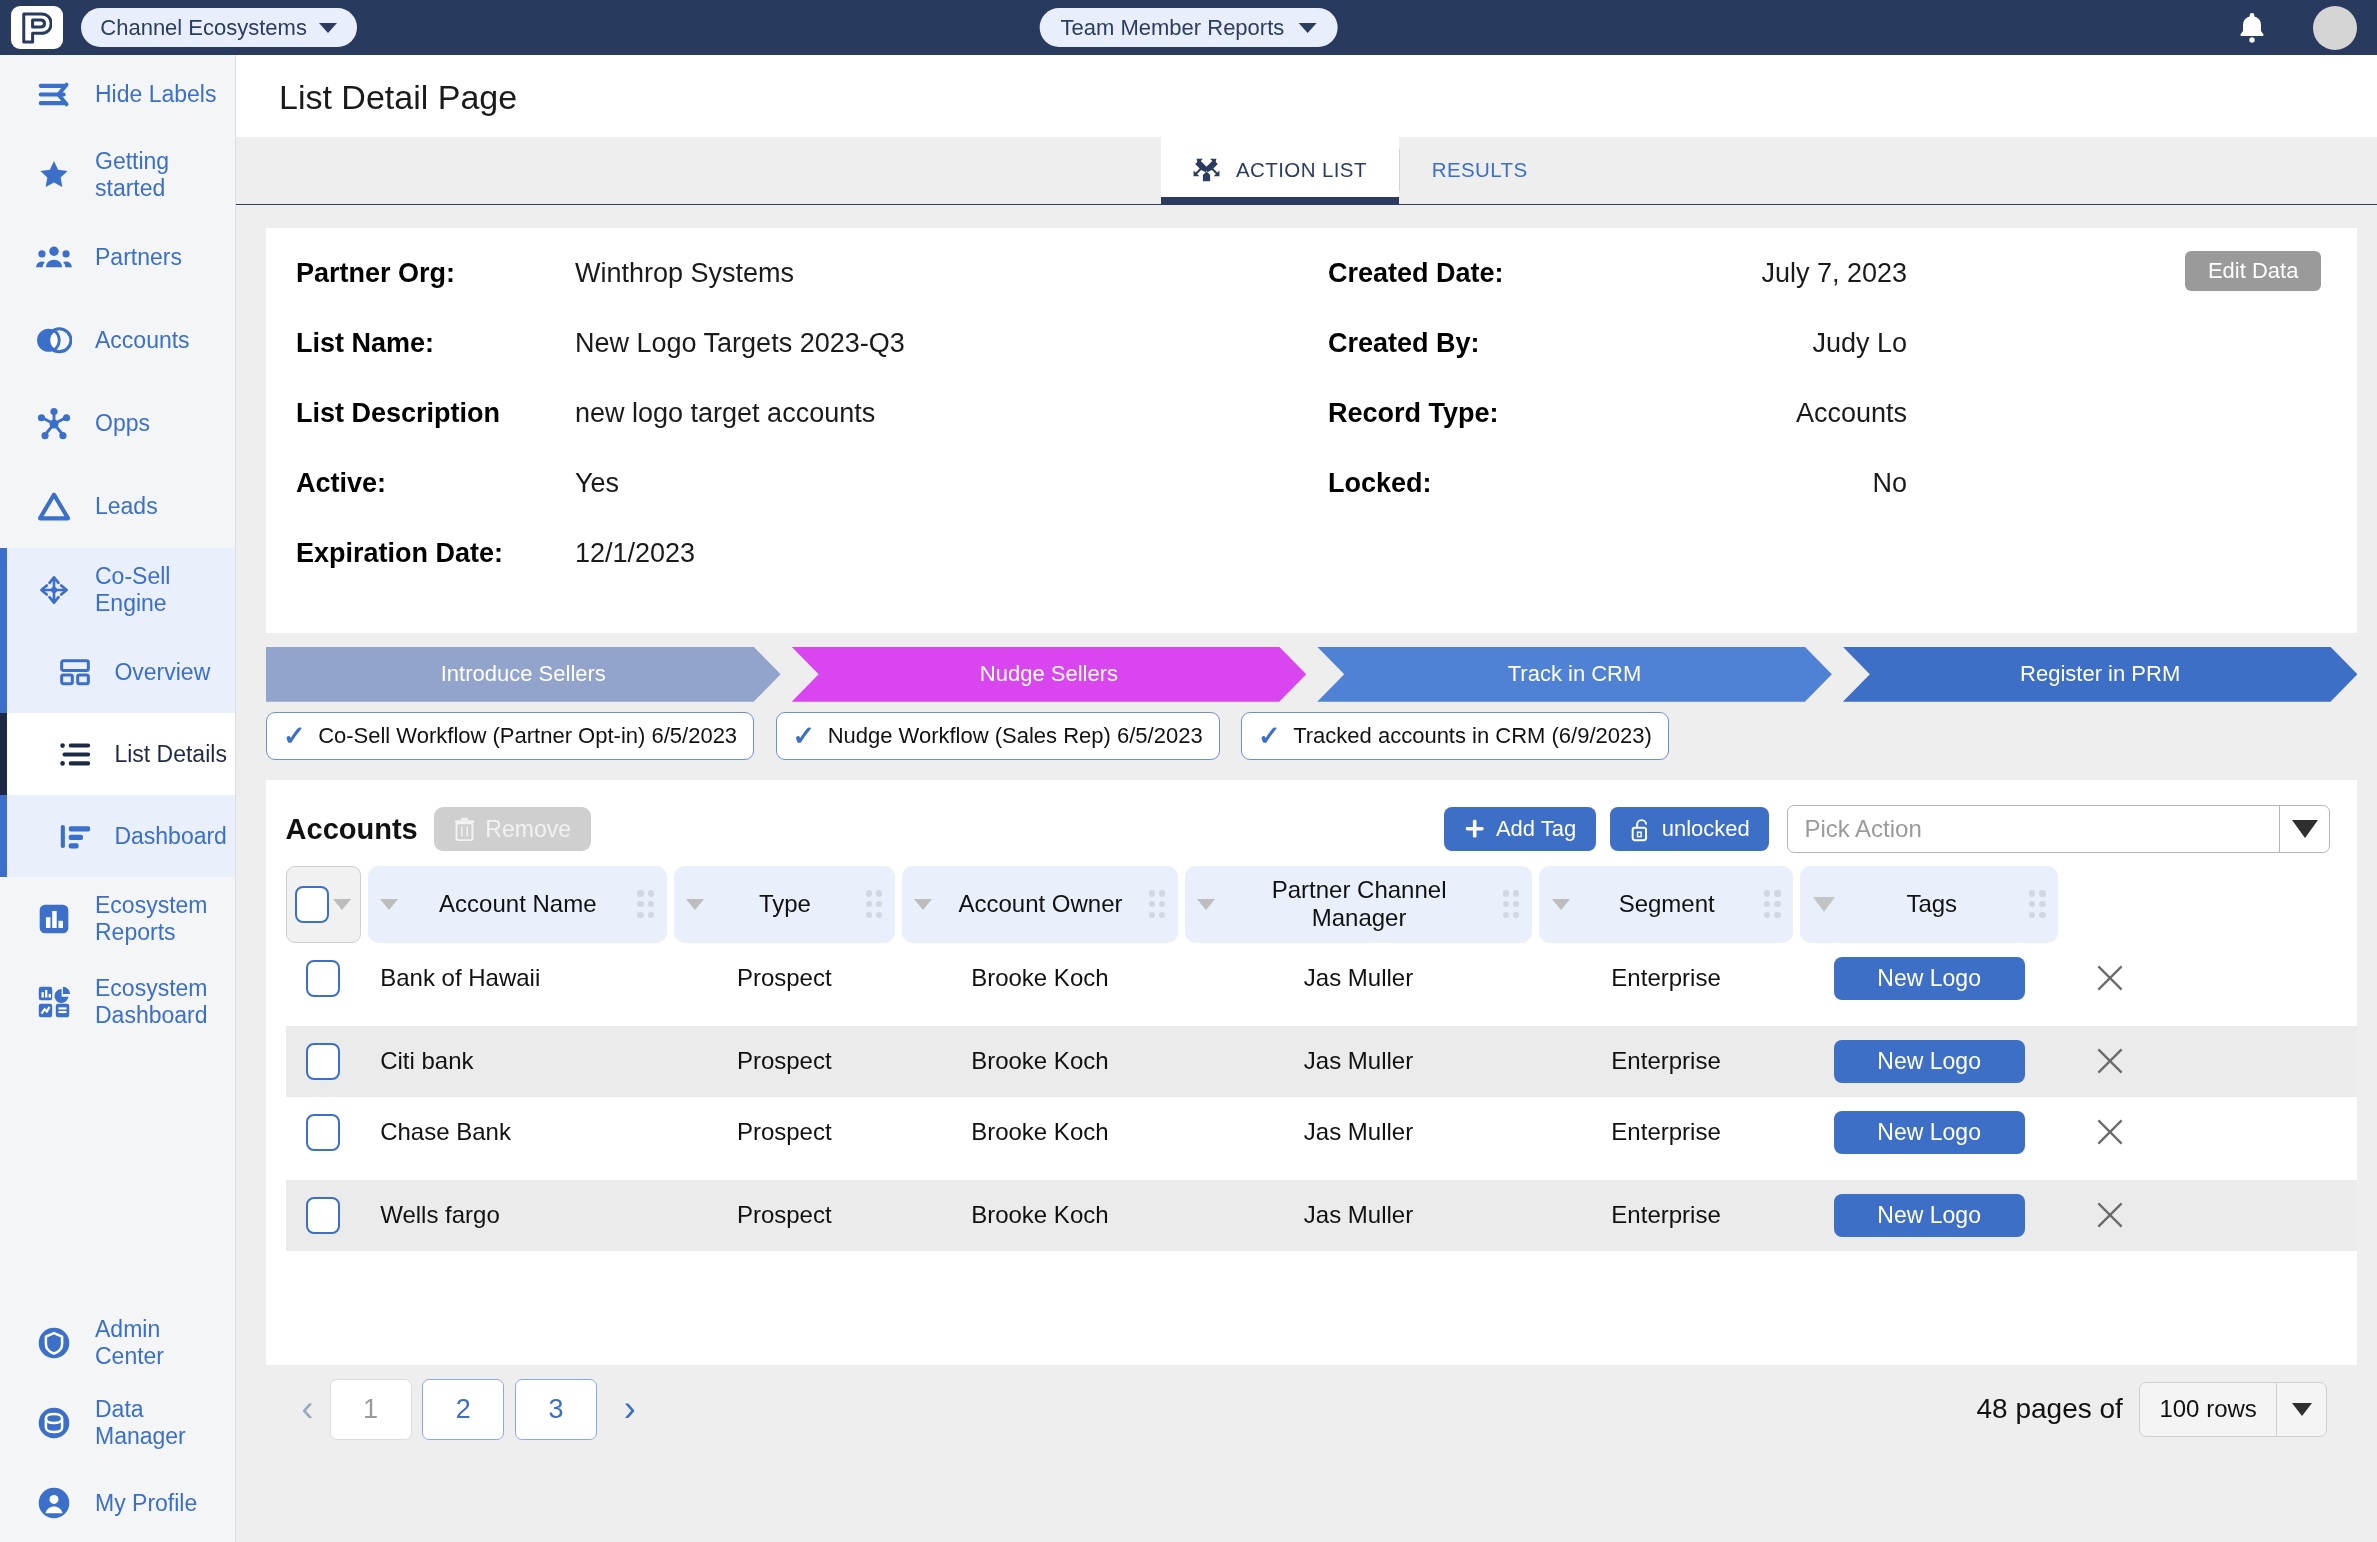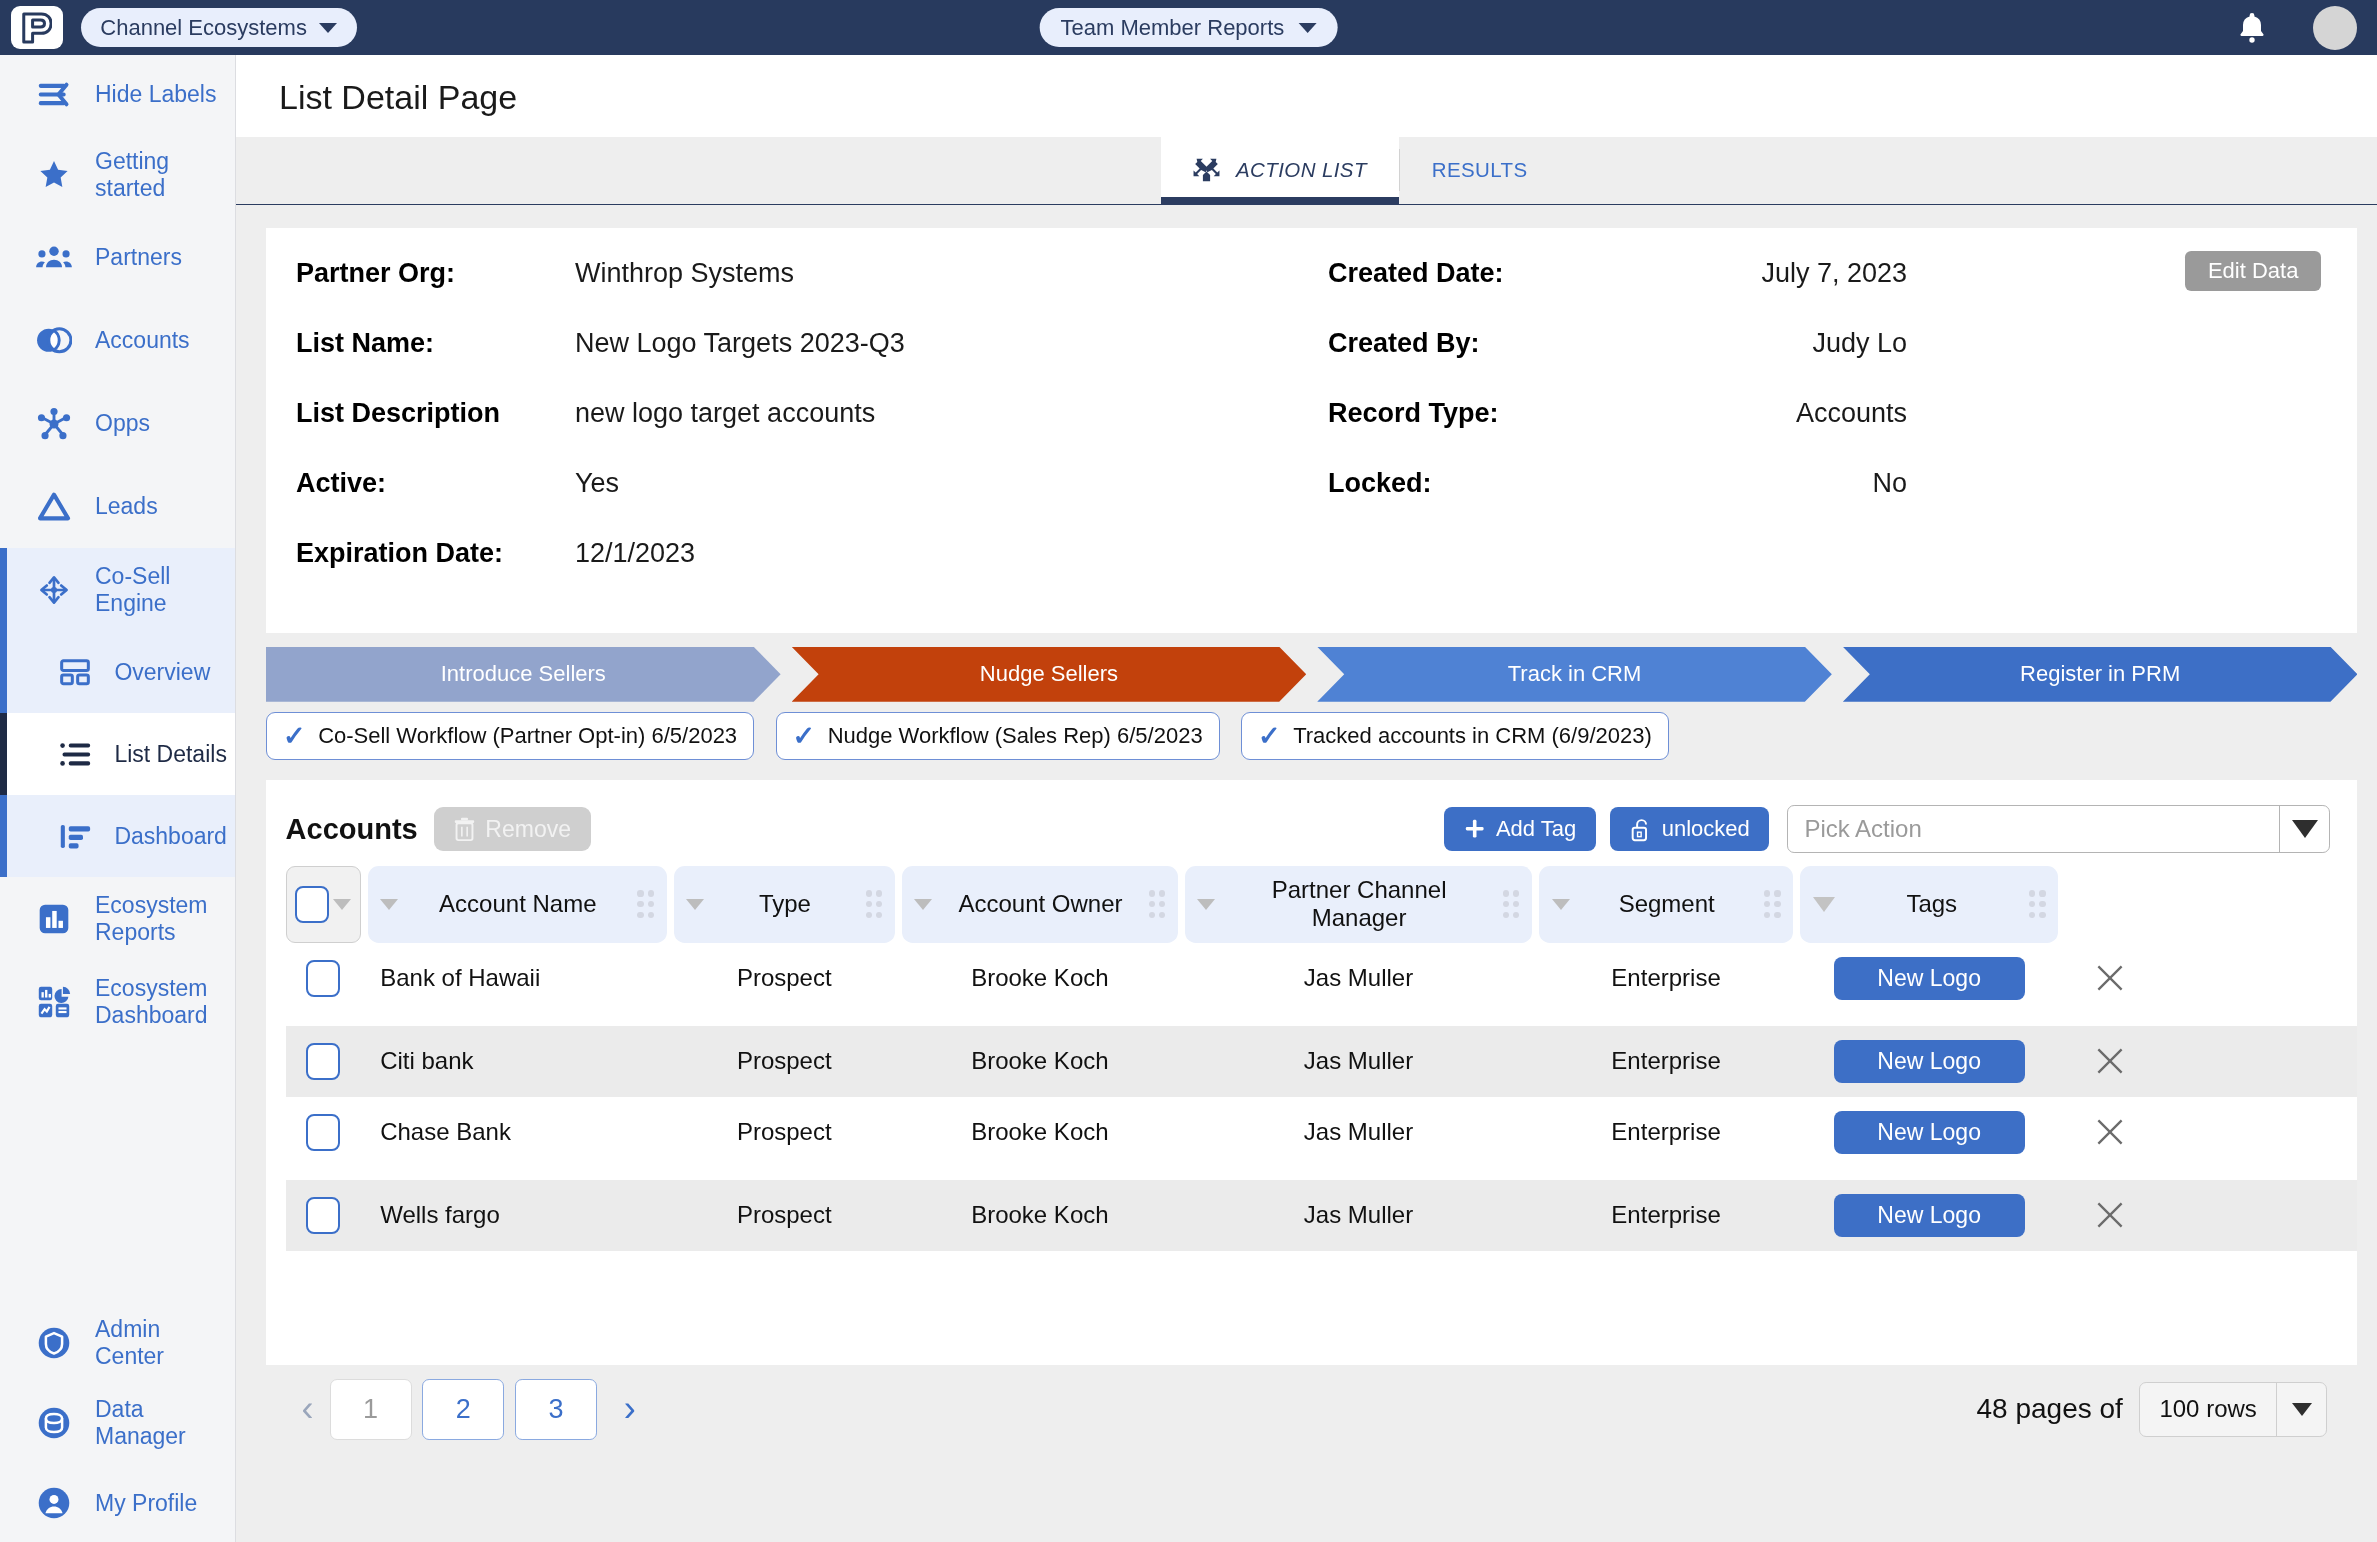--- a/index.html
+++ b/index.html
@@ -75,21 +75,21 @@
   .tabstrip {
     background: #eeeeee; height: 68px; display: flex; align-items: stretch;
     border-bottom: 1.8px solid #2b3c60; position: relative;
   }
   .tabstrip .spacer-l { flex: 0 0 925px; }
   .tab {
     display: flex; align-items: center; justify-content: center; gap: 16px;
     padding: 0 32px; font-size: 20.5px; letter-spacing: 0.4px;
     color: #3b6fc9; cursor: pointer; position: relative;
   }
-  .tab.active { background: #ffffff; color: #2b3c60; font-style: italic; }
+  .tab.active { background: #ffffff; color: #2b3c60; }
   .tab.active::after {
     content:""; position:absolute; left:0; right:0; bottom:-1.8px; height: 8px; background: #2b3c60;
   }
   .tab-sep { width: 0.9px; background: #d2d2d2; margin: 12.5px 0; }
 
   .content { flex: 1; overflow: hidden; padding: 0; }
 
   
   .detail-card {
     background: #ffffff; margin: 23px 19.6px 0 30px; padding: 30px 36px 25px 30px;
@@ -111,21 +111,21 @@
   }
 
   
   .steps { display: flex; margin: 14.2px 19.6px 0 30px; gap: 11px; }
   .chev {
     flex: 1; height: 55px; color: #ffffff; font-size: 22px;
     display: flex; align-items: center; justify-content: center;
     position: relative;
   }
   .chev.c1 { background: #92a4cc; clip-path: polygon(0 0, calc(100% - 27px) 0, 100% 50%, calc(100% - 27px) 100%, 0 100%); }
-  .chev.c2 { background: #c2410c; clip-path: polygon(0 0, calc(100% - 27px) 0, 100% 50%, calc(100% - 27px) 100%, 0 100%, 27px 50%); }
+  .chev.c2 { background: #d946ef; clip-path: polygon(0 0, calc(100% - 27px) 0, 100% 50%, calc(100% - 27px) 100%, 0 100%, 27px 50%); }
   .chev.c3 { background: #4f82d4; clip-path: polygon(0 0, calc(100% - 27px) 0, 100% 50%, calc(100% - 27px) 100%, 0 100%, 27px 50%); }
   .chev.c4 { background: #3d6fc6; clip-path: polygon(0 0, calc(100% - 27px) 0, 100% 50%, calc(100% - 27px) 100%, 0 100%, 27px 50%); }
 
   .chips { display: flex; gap: 21.4px; margin: 10.7px 19.6px 0 30px; }
   .chip {
     background: #ffffff; border: 1.8px solid #6e8fd6; border-radius: 9px;
     height: 48px; display: flex; align-items: center; gap: 12.5px; padding: 0 16px;
     font-size: 22px; color: #111;
   }
   .chk { color: #3b6fc9; font-size: 27px; line-height: 1; font-weight: bold; }

